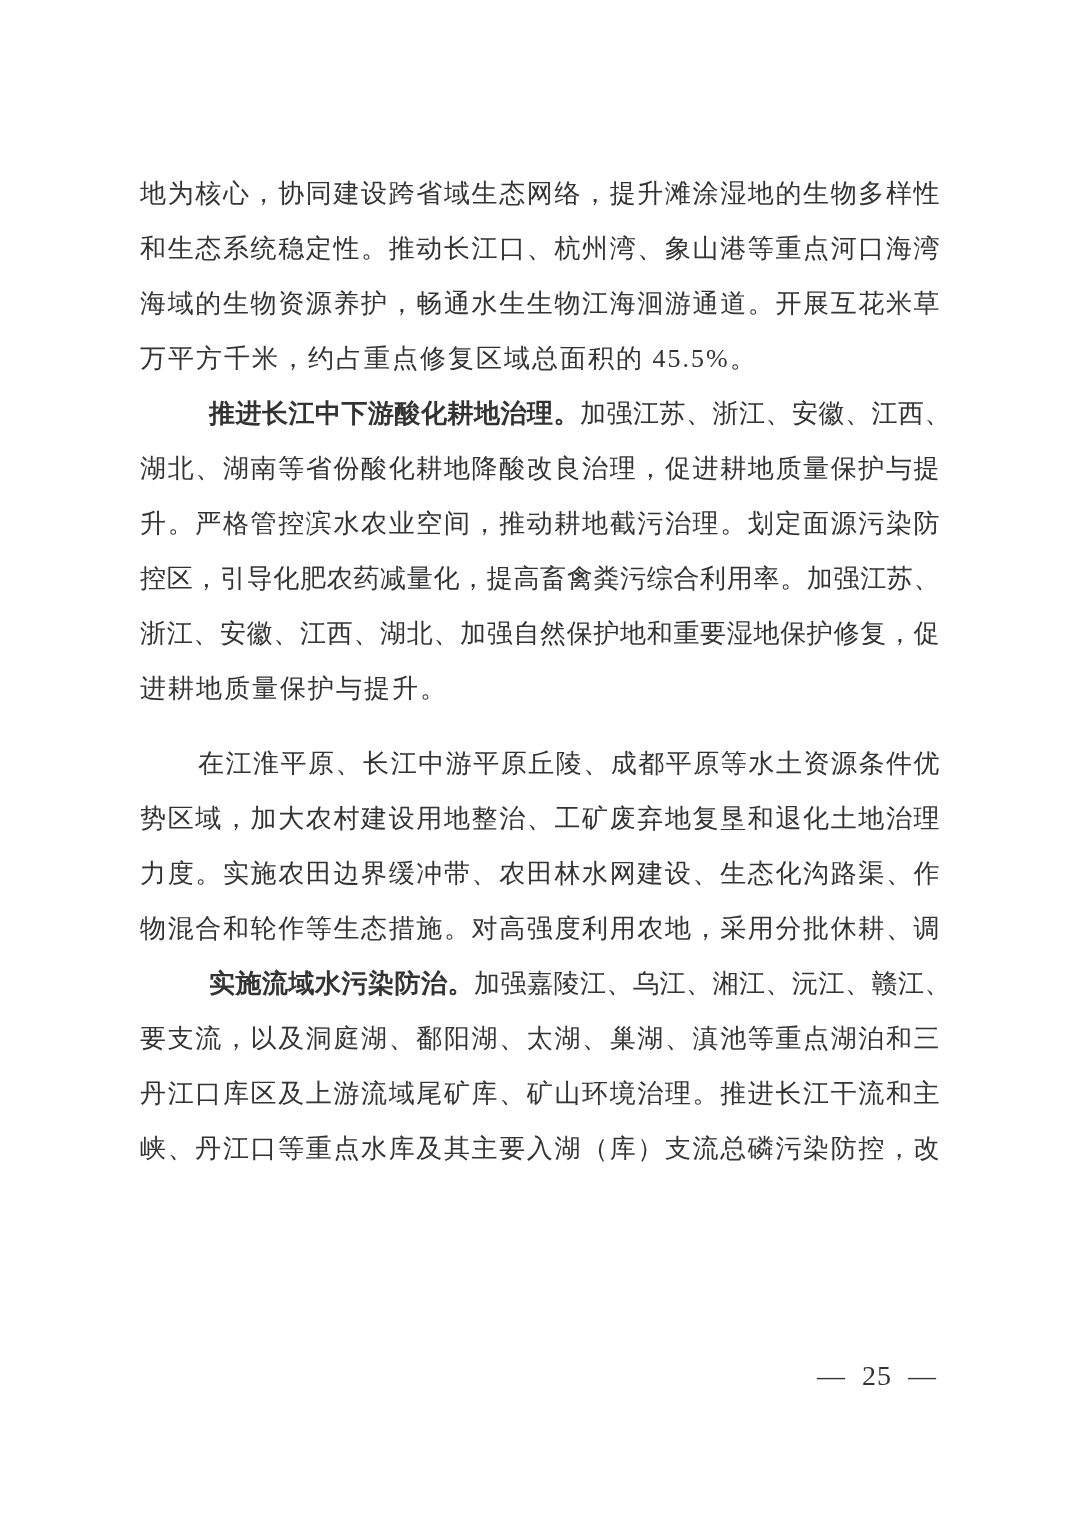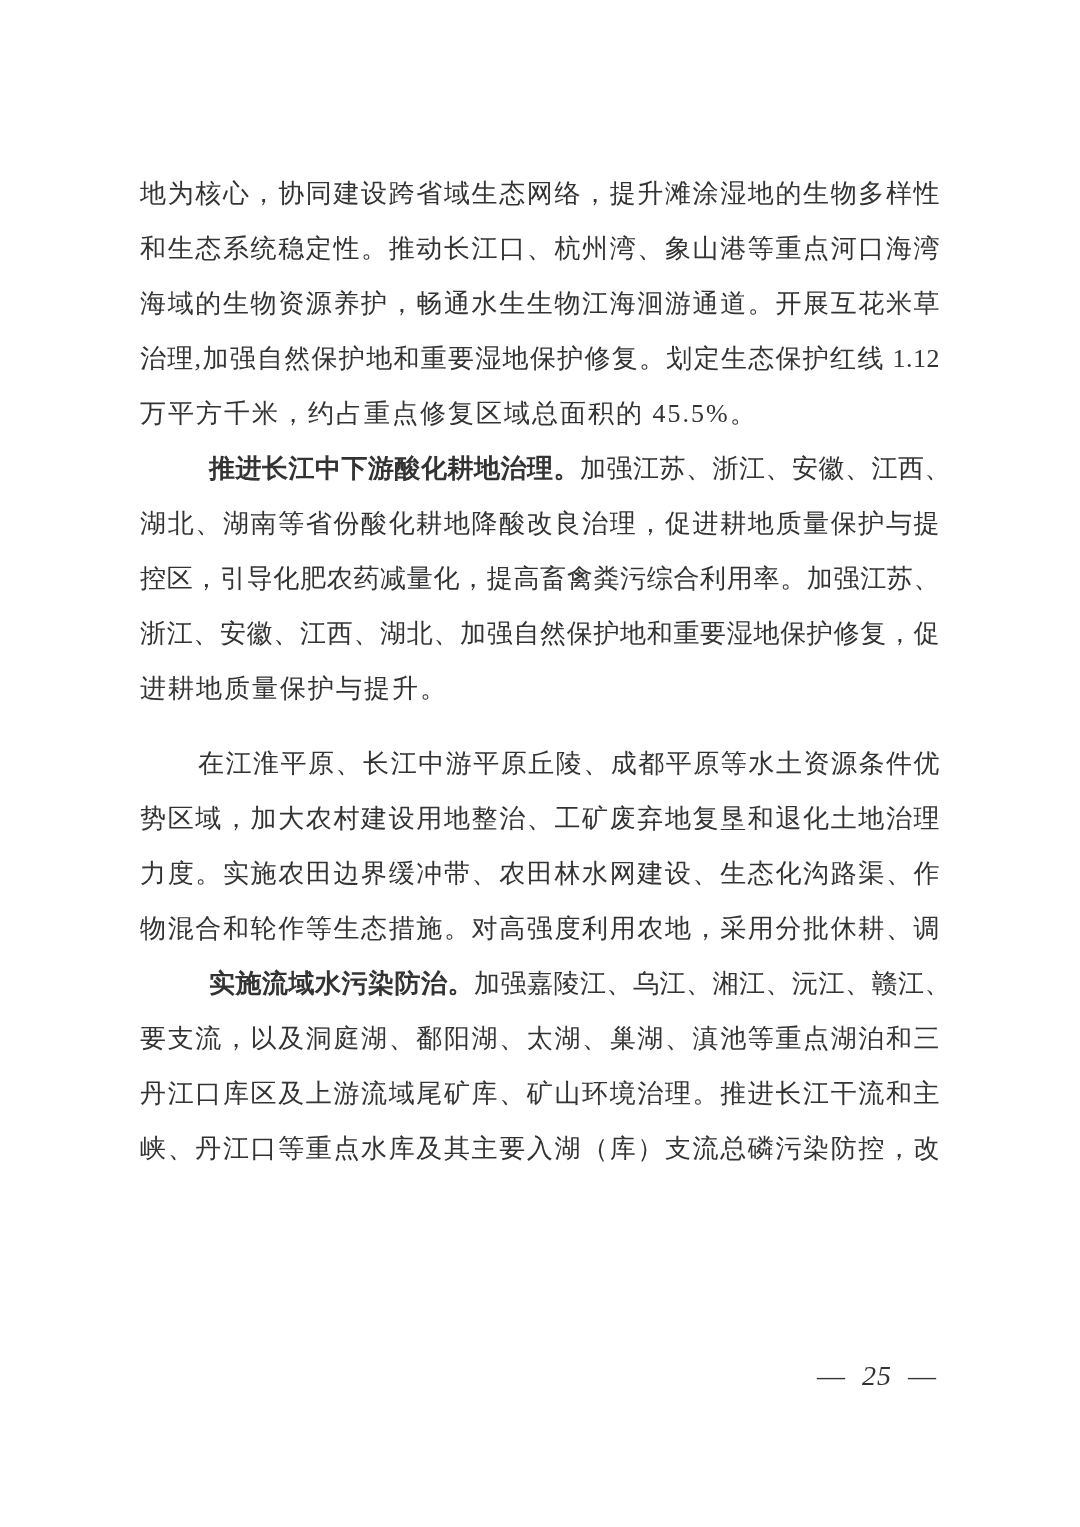--- a/index.html
+++ b/index.html
@@ -57,40 +57,39 @@
     position: absolute;
     top: 1356px;
     right: 143px;
     font-size: 28px;
     line-height: 40px;
     color: #333333;
     letter-spacing: 1px;
   }
   .footer .num {
     margin: 8px 16px;
-    font-style: italic;
   }
 </style>
 </head>
 <body>
 
 <div class="page">
   <div class="content">
 
     <div class="para">
       <div class="line just">地为核心，协同建设跨省域生态网络，提升滩涂湿地的生物多样性</div>
       <div class="line just">和生态系统稳定性。推动长江口、杭州湾、象山港等重点河口海湾</div>
       <div class="line just">海域的生物资源养护，畅通水生生物江海洄游通道。开展互花米草</div>
-      <div class="line just">治理,加强自然保护地和重要湿地保护修复。划定生态保护红线 1.12</div>
       <div class="line last">万平方千米，约占重点修复区域总面积的 45.5%。</div>
     </div>
 
     <div class="para">
       <div class="line just indent"><span class="lead">推进长江中下游酸化耕地治理。</span><span>加强江苏、浙江、安徽、江西、</span></div>
       <div class="line just">湖北、湖南等省份酸化耕地降酸改良治理，促进耕地质量保护与提</div>
+      <div class="line just">升。严格管控滨水农业空间，推动耕地截污治理。划定面源污染防</div>
       <div class="line just">控区，引导化肥农药减量化，提高畜禽粪污综合利用率。加强江苏、</div>
       <div class="line just">浙江、安徽、江西、湖北、加强自然保护地和重要湿地保护修复，促</div>
       <div class="line last">进耕地质量保护与提升。</div>
     </div>
 
     <div class="para extra-gap">
       <div class="line just indent">在江淮平原、长江中游平原丘陵、成都平原等水土资源条件优</div>
       <div class="line just">势区域，加大农村建设用地整治、工矿废弃地复垦和退化土地治理</div>
       <div class="line just">力度。实施农田边界缓冲带、农田林水网建设、生态化沟路渠、作</div>
       <div class="line just">物混合和轮作等生态措施。对高强度利用农地，采用分批休耕、调</div>

